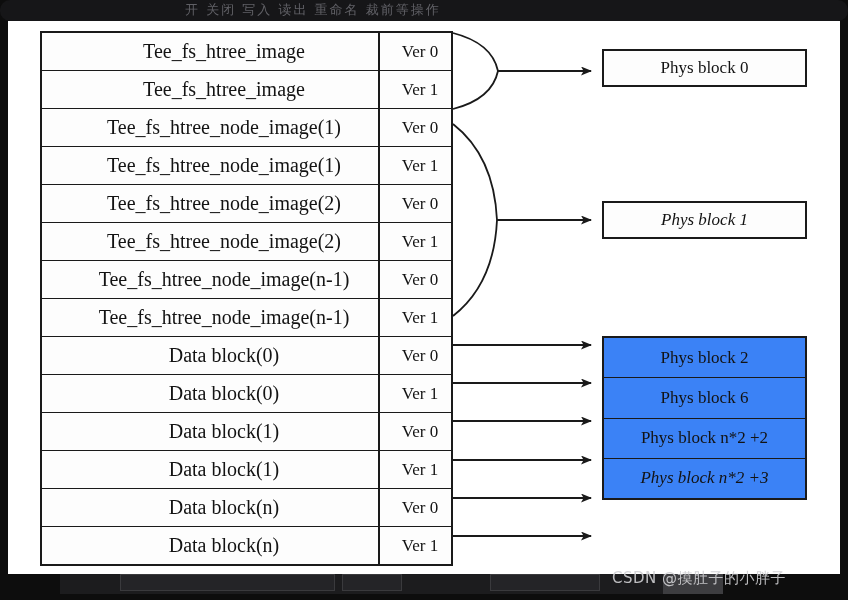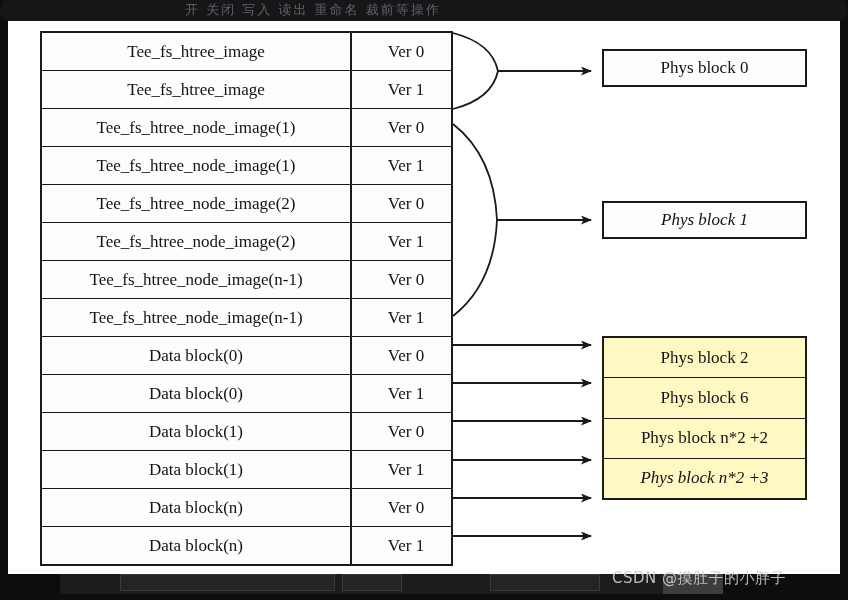--- a/index.html
+++ b/index.html
@@ -71,43 +71,44 @@
     flex: 1 1 0;
     display: flex;
     border-bottom: 1.6px solid #1a1a1a;
     min-height: 0;
   }
   .vrow:last-child { border-bottom: none; }
   .cell-name {
     flex: 0 0 310px;
     display: flex; align-items: center; justify-content: center;
     border-right: 2px solid #1a1a1a;
-    font-size: 17px; color: #131313;
-    white-space: nowrap;
+    font-size: 20px; color: #131313;
+    white-space: nowrap;
+    margin-left: 28px;
   }
   .cell-ver {
     flex: 1 1 auto;
     display: flex; align-items: center; justify-content: center;
     font-size: 17px; color: #131313; padding-left: 9px;
   }
 
   
   .pbox {
     position: absolute;
     border: 2px solid #1a1a1a;
     background: #fdfdfd;
     display: flex; align-items: center; justify-content: center;
     font-size: 17px; color: #131313;
     white-space: nowrap;
   }
   .pstack {
     position: absolute; left: 594px; top: 315px;
     width: 205px; height: 164px;
     border: 2px solid #1a1a1a;
-    background: #fef9c3;
+    background: #3b82f6;
     display: flex; flex-direction: column;
   }
   .pstack .prow {
     flex: 1 1 0;
     display: flex; align-items: center; justify-content: center;
     border-bottom: 1.6px solid #1a1a1a;
     font-size: 17px; color: #131313;
     white-space: nowrap; min-height: 0;
   }
   .pstack .prow:last-child { border-bottom: none; font-style: italic; }

